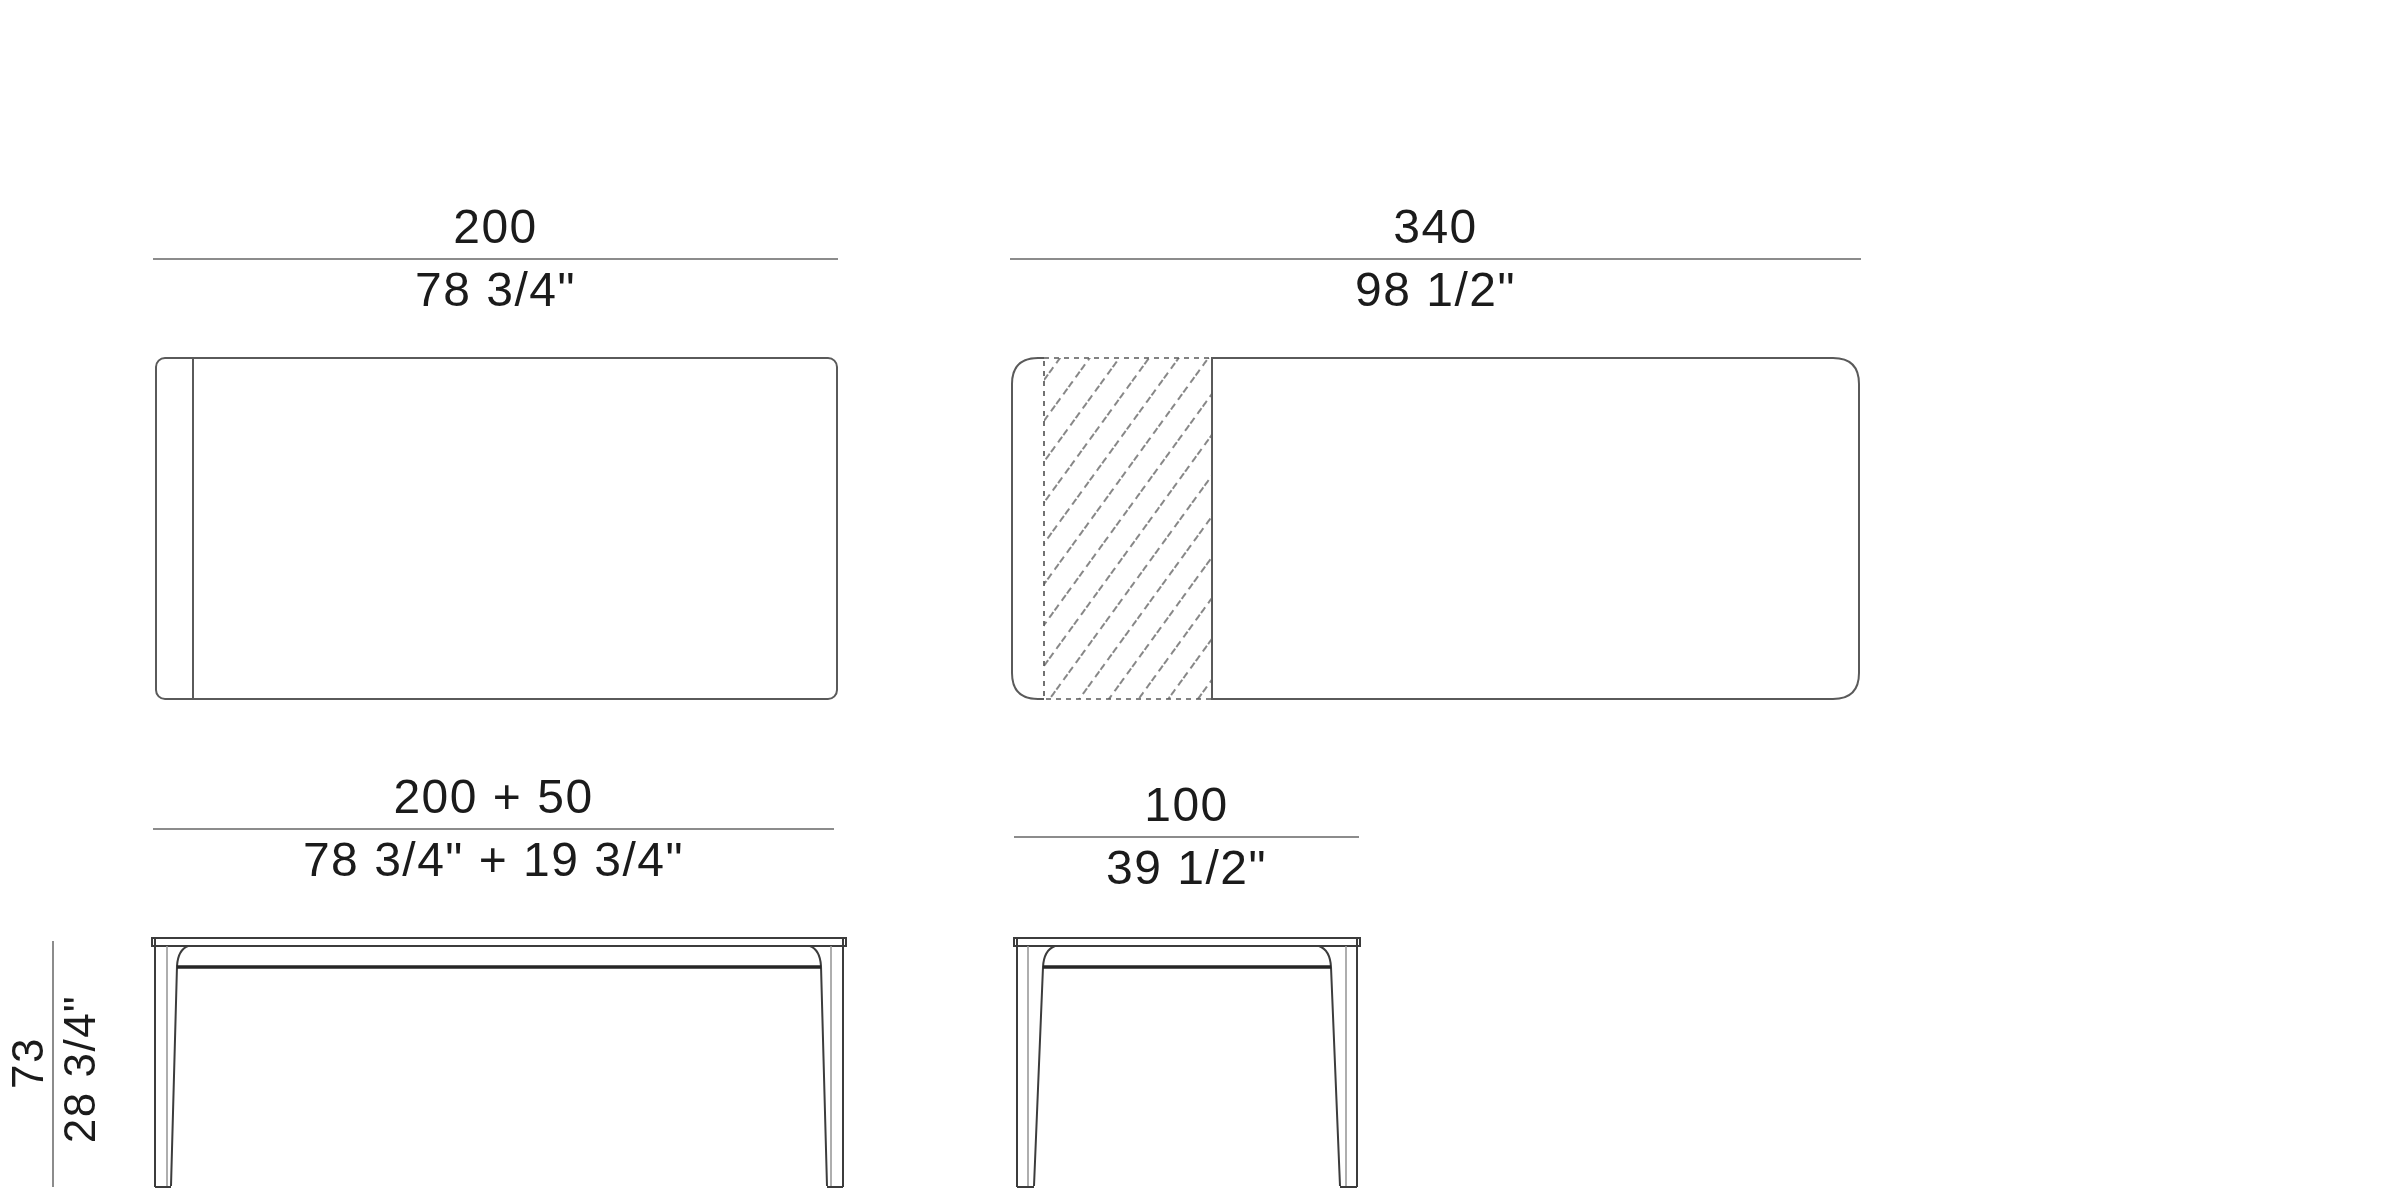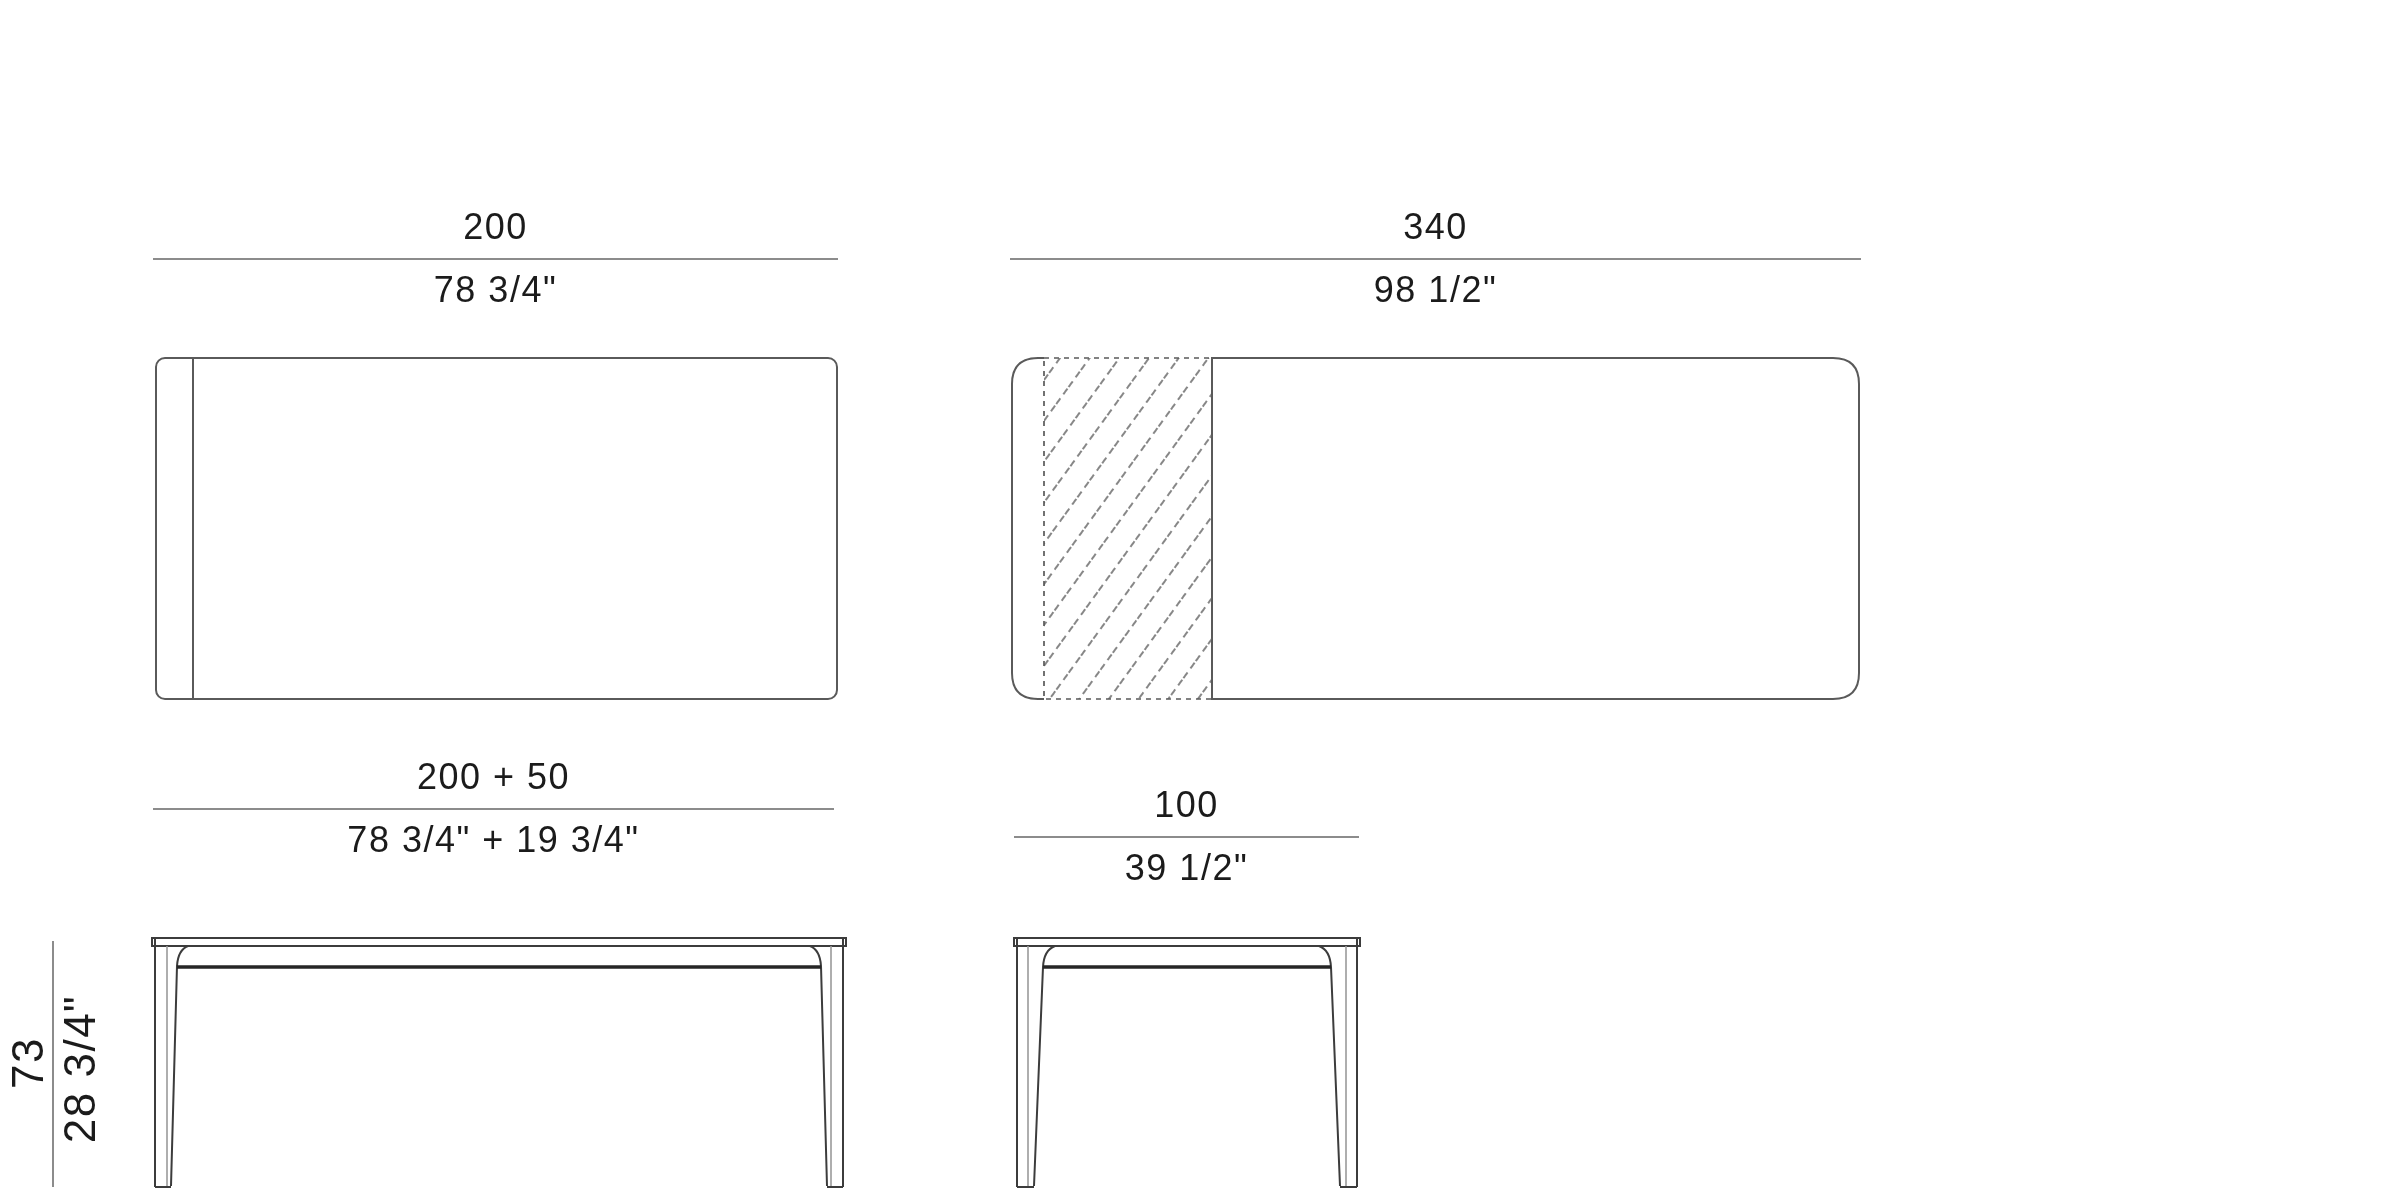--- a/index.html
+++ b/index.html
@@ -27,21 +27,21 @@
   .plan   { fill: none; stroke: var(--plan-stroke); stroke-width: 2; }
   .elev   { fill: none; stroke: var(--elev-stroke); stroke-width: 2; }
   .elev-light { fill: none; stroke: var(--elev-light); stroke-width: 1.6; }
   .apron  { fill: none; stroke: var(--apron-stroke); stroke-width: 3.5; }
   .hatch-border { stroke: var(--plan-stroke); stroke-width: 1.7; stroke-dasharray: 5 5; }
   .hatch-ln { stroke: var(--hatch-stroke); stroke-width: 1.6; stroke-dasharray: 7 5; }
 
   
   .dim-block { position: absolute; text-align: center; color: var(--text); }
   .dim-cm, .dim-in {
-    font-size: 36px; line-height: 50px; letter-spacing: 1.5px;
+    font-size: 48px; line-height: 50px; letter-spacing: 1.5px;
     font-weight: 400; white-space: nowrap;
   }
   .dim-cm { padding-bottom: 6px; }
   .dim-in { padding-top: 5px; }
   .dim-rule { height: 0; border-top: 2px solid var(--dim-line); }
 
   .vdim-rule {
     position: absolute; left: 52px; top: 941px; height: 246px; width: 0;
     border-left: 2px solid var(--dim-line);
   }
@@ -108,21 +108,21 @@
     <div class="dim-rule"></div>
     <div class="dim-in">78 3/4"</div>
   </div>
 
   <div class="dim-block" style="left:1010px; top:202px; width:851px">
     <div class="dim-cm">340</div>
     <div class="dim-rule"></div>
     <div class="dim-in">98 1/2"</div>
   </div>
 
-  <div class="dim-block" style="left:153px; top:752px; width:681px">
+  <div class="dim-block" style="left:153px; top:772px; width:681px">
     <div class="dim-cm">200 + 50</div>
     <div class="dim-rule"></div>
     <div class="dim-in">78 3/4" + 19 3/4"</div>
   </div>
 
   <div class="dim-block" style="left:1014px; top:780px; width:345px">
     <div class="dim-cm">100</div>
     <div class="dim-rule"></div>
     <div class="dim-in">39 1/2"</div>
   </div>

